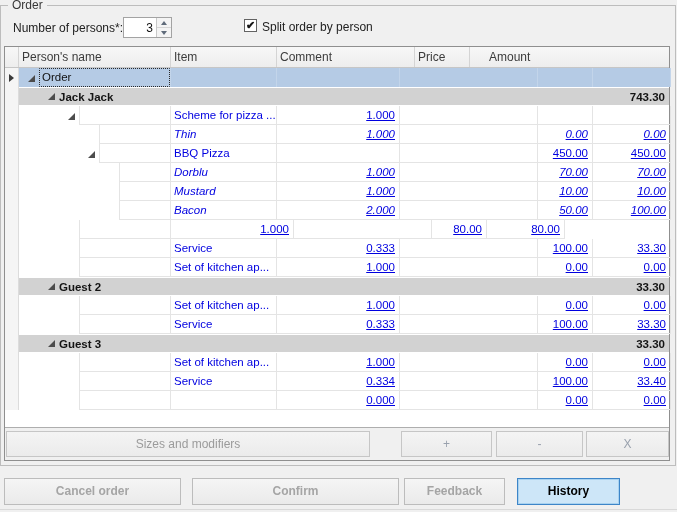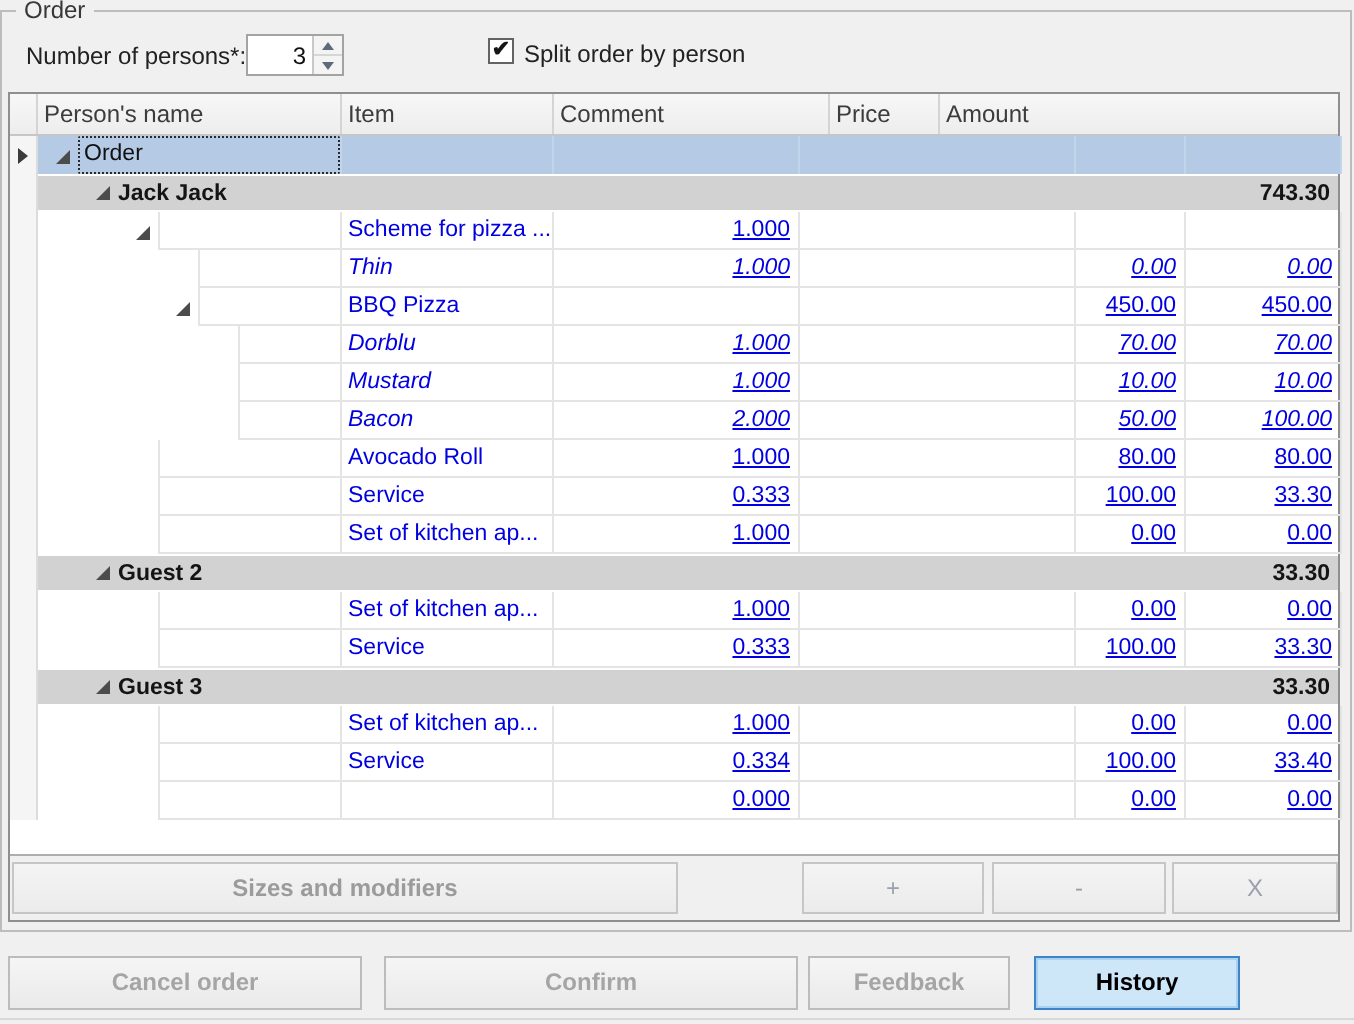--- a/index.html
+++ b/index.html
@@ -30,21 +30,21 @@
              text-align:center; color:#161616; font-weight:bold; }
   .cb-label{ position:absolute; left:262px; top:20px; font-size:12px; color:#222; }
 
   
   .grid{ position:absolute; left:4px; top:46px; width:666px; height:415px;
          border:1px solid #8f8f8f; background:#fff; }
   .grid-header{ display:flex; height:21px; background:linear-gradient(#f7f7f7,#ededed);
                 border-bottom:1px solid #c6c6c6; }
   .hcell{ border-right:1px solid #d4d4d4; font-size:12px; color:#3c3c3c;
           padding:3px 0 0 3px; white-space:nowrap; overflow:hidden; }
-  .hcell:last-child{ border-right:none; }
+  .hcell:last-child{ border-right:none;margin-left:16px; }
 
   .trow{ display:flex; height:19px; background:#fff; }
   .ind{ width:14px; flex:0 0 14px; background:#f5f5f5; border-right:1px solid #dcdcdc;
         display:flex; align-items:center; justify-content:center; }
   .ind-arrow{ width:0; height:0; border-top:4px solid transparent; border-bottom:4px solid transparent;
               border-left:5px solid #3a3a3a; }
   .cell{ border-right:1px solid #e4e4e4; border-bottom:1px solid #e4e4e4;
          font-size:11.5px; color:#0000e0; padding:3px 4px 0 3px;
          white-space:nowrap; overflow:hidden; }
   .num{ text-align:right;text-decoration:underline; }
@@ -68,21 +68,21 @@
   .gname{ font-size:11.5px; font-weight:bold; color:#141414; white-space:nowrap; }
   .gamount{ margin-left:auto; width:76px; text-align:right; font-size:11.5px;
             font-weight:bold; color:#141414; padding-right:4px; }
 
   
   .grid-toolbar{ position:absolute; left:0; right:0; bottom:0; height:33px;
                  background:#f0f0f0; border-top:1px solid #aeaeae; }
   .tb-btn{ position:absolute; top:3px; height:26px; background:linear-gradient(#f4f4f4,#ebebeb);
            border:1px solid #c6c6c6; font-size:12px; color:#99a1ad; text-align:center;
            line-height:24px; white-space:nowrap; overflow:hidden; }
-  .tb-sizes{ left:1px;  width:333px; color:#9b9b9b;font-weight:bold; }
+  .tb-sizes{ left:1px;  width:364px; color:#9b9b9b; }
   .tb-plus { left:396px; width:91px; }
   .tb-minus{ left:491px; width:87px; }
   .tb-x    { left:581px; width:83px; }
 
   
   .fbtn{ position:absolute; top:478px; height:27px; background:linear-gradient(#f5f5f5,#eaeaea);
          border:1px solid #bcbcbc; font-weight:bold; font-size:12px; color:#a5a5a5;
          text-align:center; line-height:25px; }
   .f-cancel  { left:4px;   width:177px; }
   .f-confirm { left:192px; width:207px; }
@@ -237,21 +237,20 @@
           <div class="cell num mod" style="width: 55px; flex: 0 0 55px;">50.00</div>
           <div class="cell num mod" style="width: 78px; flex: 0 0 78px;">100.00</div>
         </div>
         <div class="trow">
           <div class="ind"></div>
           <div class="namecell">
             <span class="indent" style="width: 40px;"></span>
             <span class="glyphcell"></span>
             <div class="ncontent"></div>
           </div>
-          <div class="cell " style="width: 106px; flex: 0 0 106px;">Avocado Roll</div>
           <div class="cell num" style="width: 123px; flex: 0 0 123px;">1.000</div>
           <div class="cell " style="width: 138px; flex: 0 0 138px;"></div>
           <div class="cell num" style="width: 55px; flex: 0 0 55px;">80.00</div>
           <div class="cell num" style="width: 78px; flex: 0 0 78px;">80.00</div>
         </div>
         <div class="trow">
           <div class="ind"></div>
           <div class="namecell">
             <span class="indent" style="width: 40px;"></span>
             <span class="glyphcell"></span>

